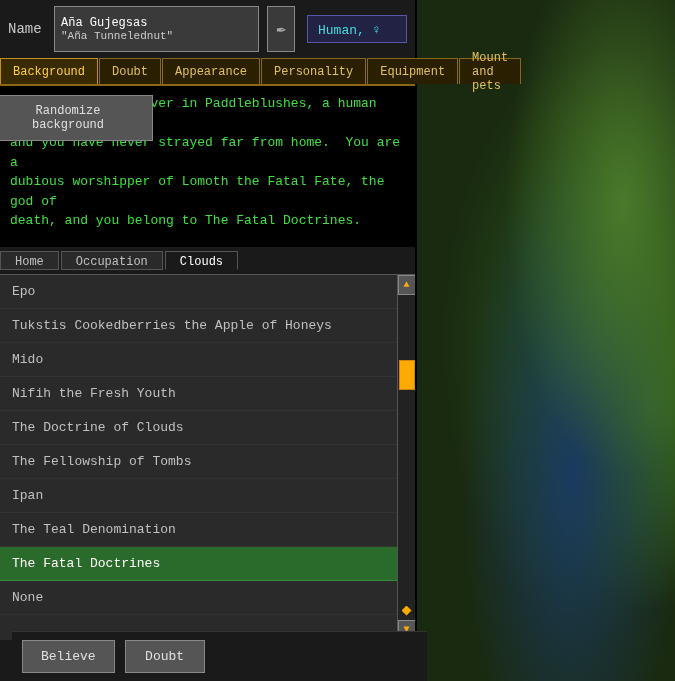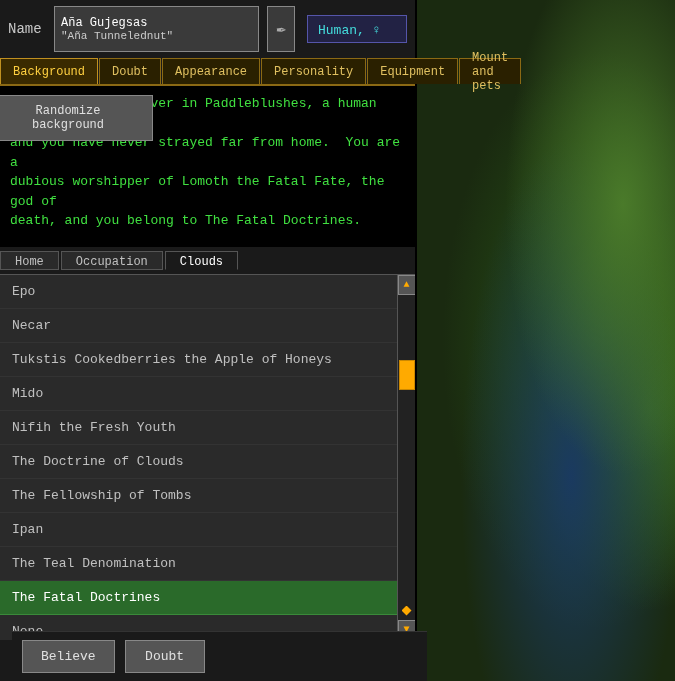--- a/index.html
+++ b/index.html
@@ -332,21 +332,20 @@
 
   <div class="sub-tab-bar">
     <div class="sub-tab">Home</div>
     <div class="sub-tab">Occupation</div>
     <div class="sub-tab active">Clouds</div>
   </div>
 
   <div class="list-container">
     <div class="list-inner">
       <div class="list-item">Epo</div>
-      <div class="list-item">Necar</div>
       <div class="list-item">Tukstis Cookedberries the Apple of Honeys</div>
       <div class="list-item">Mido</div>
       <div class="list-item">Nifih the Fresh Youth</div>
       <div class="list-item">The Doctrine of Clouds</div>
       <div class="list-item">The Fellowship of Tombs</div>
       <div class="list-item">Ipan</div>
       <div class="list-item">The Teal Denomination</div>
       <div class="list-item selected">The Fatal Doctrines</div>
       <div class="list-item">None</div>
     </div>

